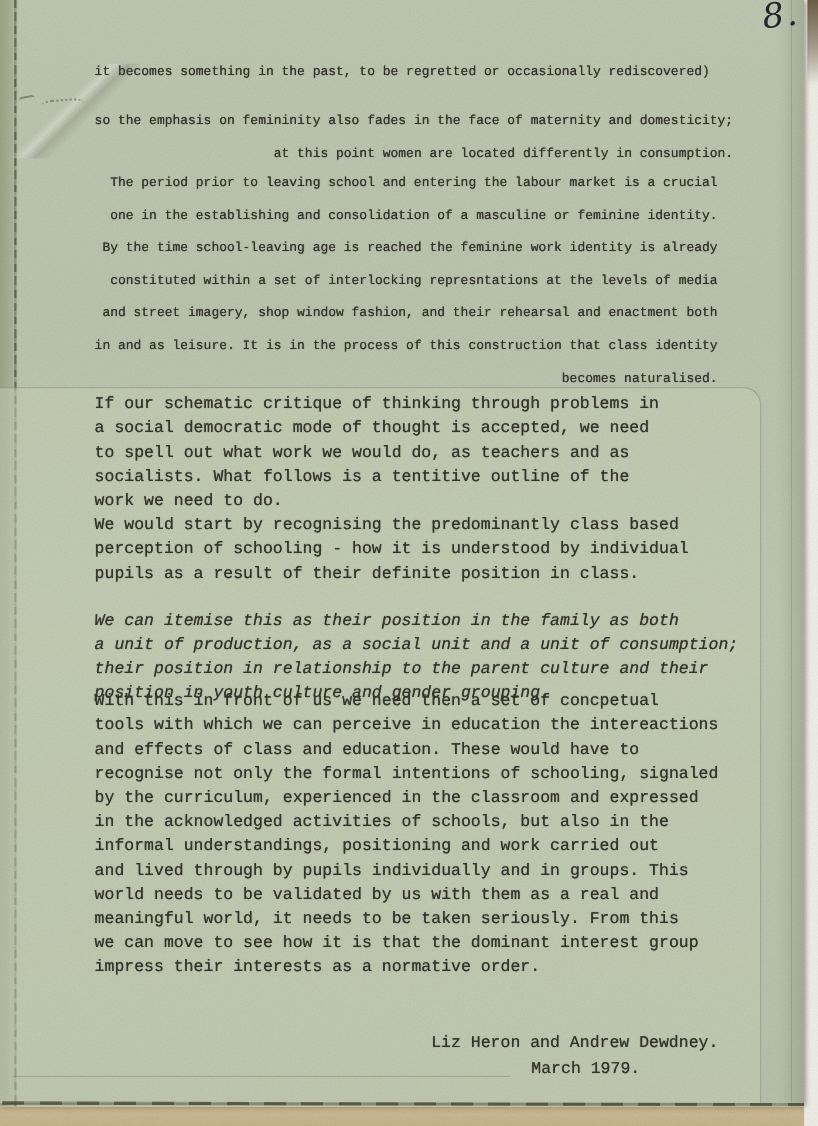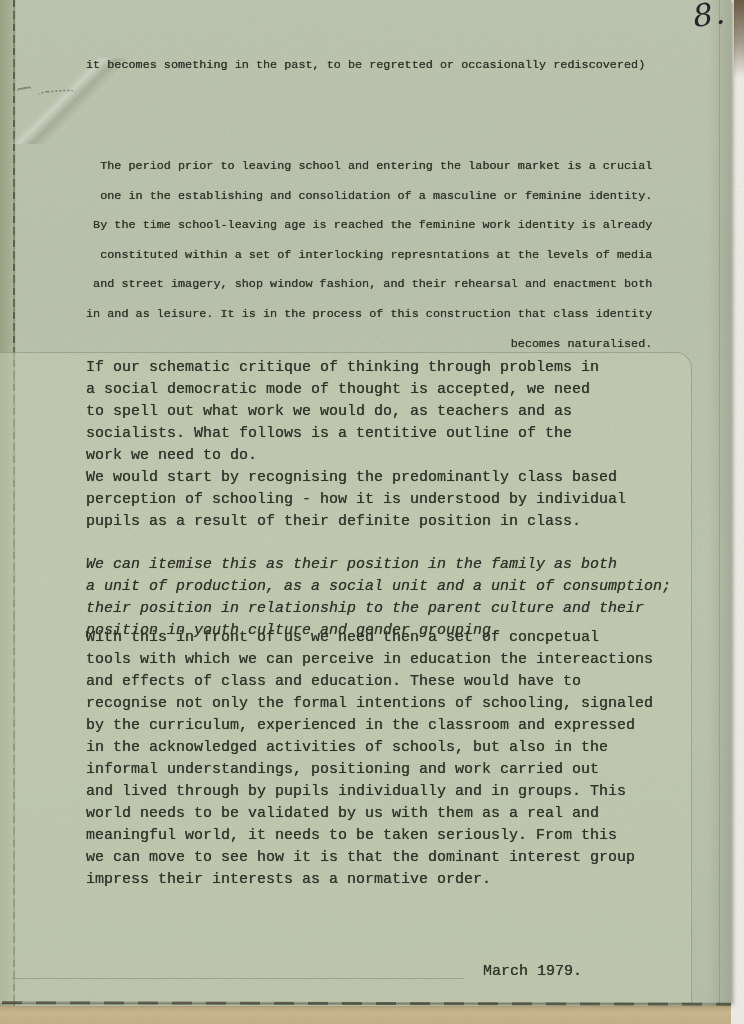--- a/index.html
+++ b/index.html
@@ -74,20 +74,22 @@
 
     <div class="pasted-sheet"></div>
     <div class="crease-bottom"></div>
     <div class="right-shade"></div>
     <div class="crease-right"></div>
     <div class="page-bottom-edge"></div>
 
     <div class="page-number">8.</div>
 
     <div class="para b1 p1">it becomes something in the past, to be regretted or occasionally rediscovered)</div>
+    <div class="para b1 p2">so the emphasis on femininity also fades in the face of maternity and domesticity;
+at this point women are located differently in consumption.</div>
     <div class="para b1 p3">The period prior to leaving school and entering the labour market is a crucial
 one in the establishing and consolidation of a masculine or feminine identity.
 By the time school-leaving age is reached the feminine work identity is already
 constituted within a set of interlocking represntations at the levels of media
 and street imagery, shop window fashion, and their rehearsal and enactment both
 in and as leisure. It is in the process of this construction that class identity
 becomes naturalised.</div>
 
     <div class="para b2 p4">If our schematic critique of thinking through problems in
 a social democratic mode of thought is accepted, we need
@@ -107,20 +109,21 @@
 recognise not only the formal intentions of schooling, signaled
 by the curriculum, experienced in the classroom and expressed
 in the acknowledged activities of schools, but also in the
 informal understandings, positioning and work carried out
 and lived through by pupils individually and in groups. This
 world needs to be validated by us with them as a real and
 meaningful world, it needs to be taken seriously. From this
 we can move to see how it is that the dominant interest group
 impress their interests as a normative order.</div>
 
+    <div class="para b2 sig1">Liz Heron and Andrew Dewdney.</div>
     <div class="para b2 sig2">March 1979.</div>
   </div>
 
   <svg class="grain" xmlns="http://www.w3.org/2000/svg">
     <filter id="grainF">
       <feTurbulence type="fractalNoise" baseFrequency="0.85" numOctaves="2" seed="11" stitchTiles="stitch"></feTurbulence>
       <feColorMatrix type="matrix" values="0 0 0 0 0.32  0 0 0 0 0.32  0 0 0 0 0.26  0 0 0 0.35 0"></feColorMatrix>
     </filter>
     <rect width="744" height="1024" filter="url(#grainF)"></rect>
   </svg>

